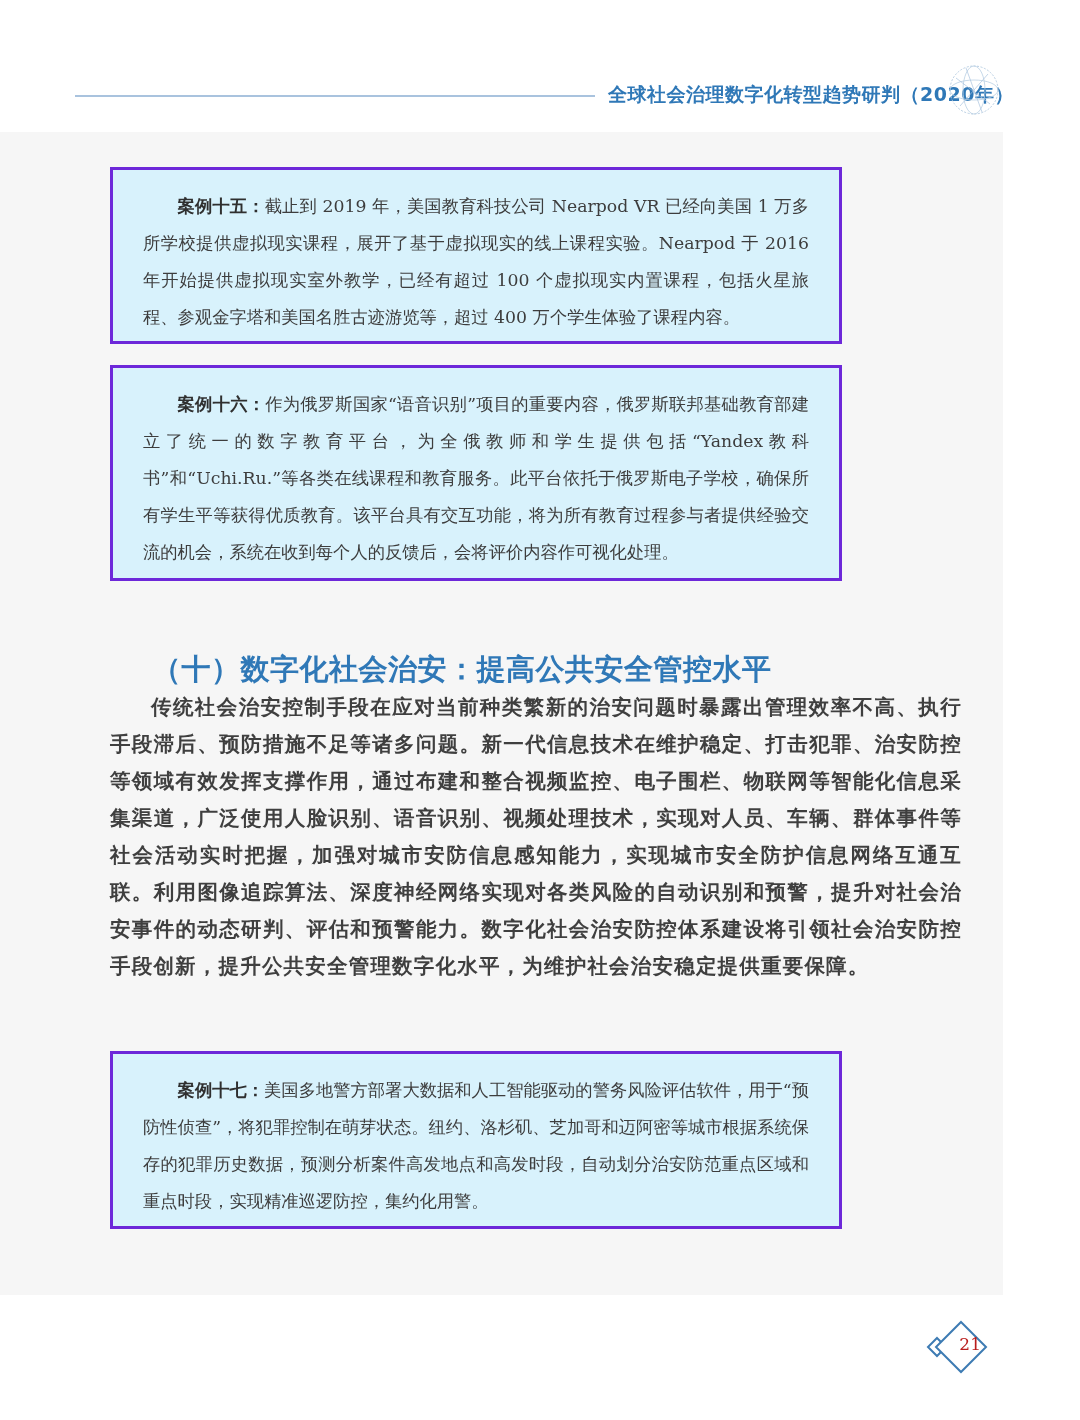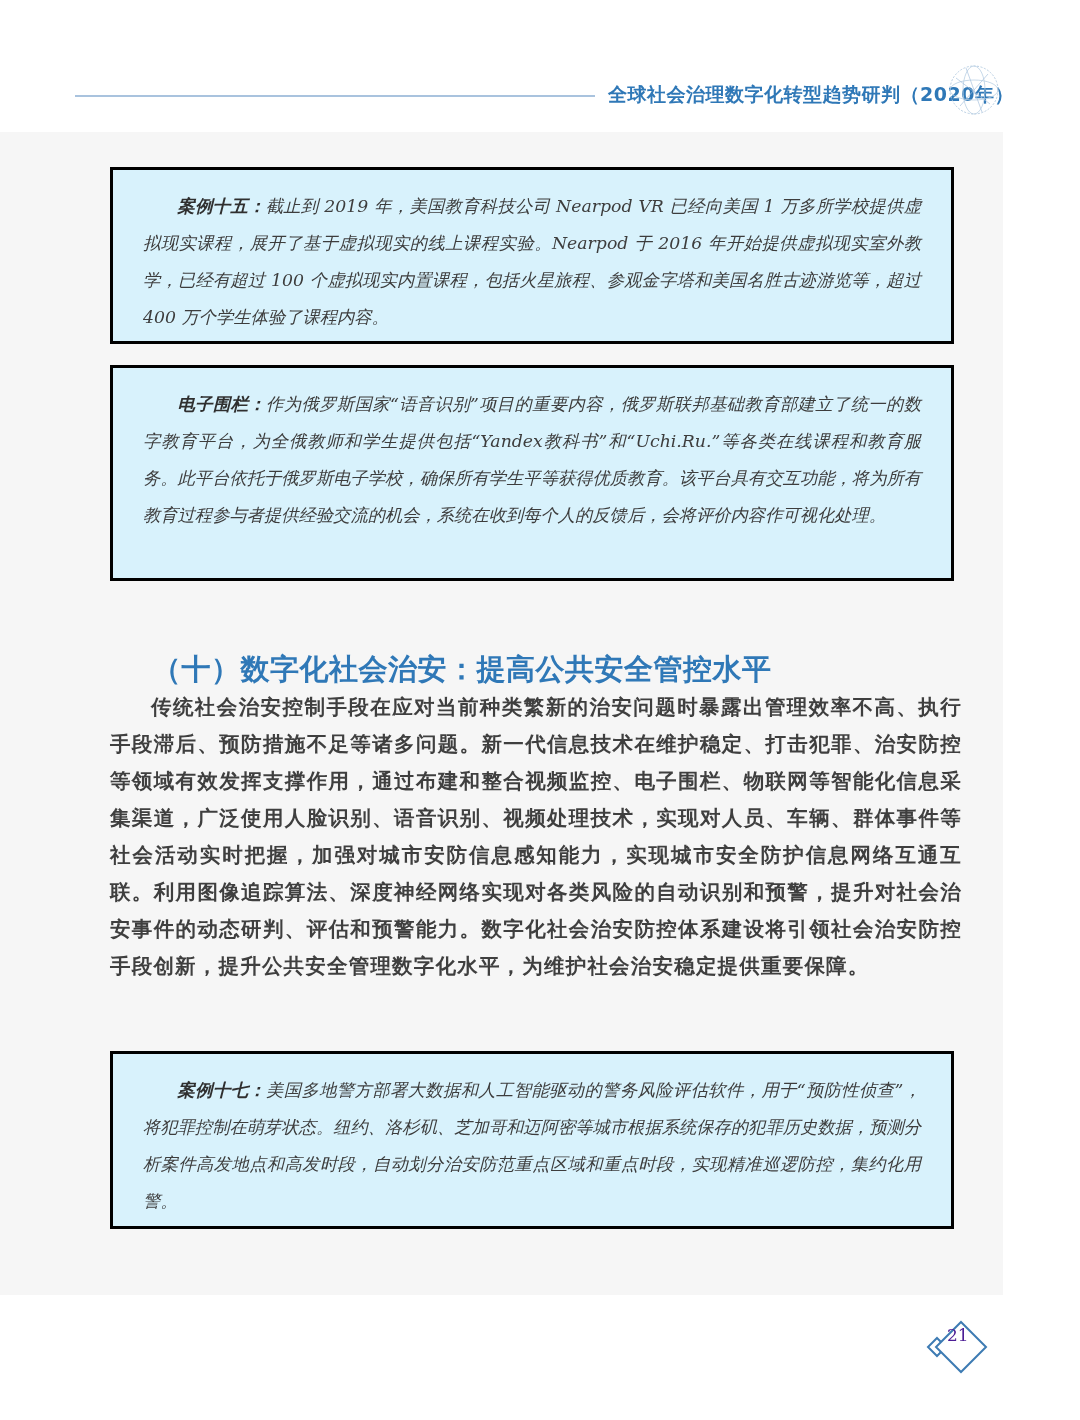--- a/index.html
+++ b/index.html
@@ -18,50 +18,49 @@
     font-family: "DejaVu Sans", "Liberation Sans", sans-serif;
     font-weight: bold; font-size: 19px; color: #2f78b7; letter-spacing: 0.5px;
     white-space: nowrap;
   }
   .globe-icon { position: absolute; left: 946px; top: 62px; width: 56px; height: 56px; }
   .content-bg {
     position: absolute; left: 0; top: 132px; width: 1003px; height: 1163px;
     background: #f6f6f6;
   }
   .case-box {
-    position: absolute; left: 110px; width: 844px;
+    position: absolute; left: 110px; width: 732px;
     background: #d8f2fc;
-    border: 3px solid #000000;
+    border: 3px solid #6d28d9;
     box-sizing: border-box;
     padding: 18px 30px 0 30px;
     font-size: 17.3px; line-height: 37px; color: #3d3d3d;
     text-align: justify;
-    font-style: italic;
   }
   .case-box p { margin: 0; text-indent: 2em; }
   .case-label { font-weight: bold; color: #2f2f2f; }
   .section-heading {
     position: absolute; left: 152px; top: 650px;
     font-family: "DejaVu Sans", "Liberation Sans", sans-serif;
     font-weight: bold; font-size: 29px; color: #2f78b7; letter-spacing: 0.5px;
     white-space: nowrap;
   }
   .body-text {
     position: absolute; left: 110px; top: 689px; width: 852px;
     font-family: "DejaVu Sans", "Liberation Sans", sans-serif;
     font-size: 20.5px; line-height: 37px; color: #3f3f3f;
     text-align: justify; letter-spacing: 1.2px; font-weight: bold;
   }
   .body-text p { margin: 0; text-indent: 2em; }
   .page-num-wrap { position: absolute; left: 925px; top: 1315px; width: 70px; height: 64px; }
   .page-num-wrap svg { position: absolute; left: 0; top: 0; }
   .page-num {
-    position: absolute; left: 22px; top: 10px; width: 34px; text-align: left;
+    position: absolute; left: 22px; top: 19px; width: 34px; text-align: right;
     font-family: "DejaVu Serif", "Liberation Serif", serif;
-    font-size: 17px; color: #4c1d95;
+    font-size: 17px; color: #b91c1c;
   }
 </style>
 </head>
 <body>
 
 <div class="header-line"></div>
 <div class="header-title">全球社会治理数字化转型趋势研判（2020年）</div>
 <svg class="globe-icon" viewBox="0 0 56 56">
   <circle cx="28" cy="28" r="24" fill="none" stroke="#b9cfe3" stroke-width="1" stroke-dasharray="2 1.5"></circle>
   <ellipse cx="28" cy="28" rx="11" ry="24" fill="none" stroke="#b9cfe3" stroke-width="0.8"></ellipse>
@@ -69,21 +68,21 @@
   <path d="M10 16 L44 42 M14 44 L42 12 M20 6 L36 50" stroke="#a9c3de" stroke-width="0.7"></path>
 </svg>
 
 <div class="content-bg"></div>
 
 <div class="case-box" style="top:167px;height:177px;">
   <p><span class="case-label">案例十五：</span><span>截止到 2019 年，美国教育科技公司 Nearpod VR 已经向美国 1 万多所学校提供虚拟现实课程，展开了基于虚拟现实的线上课程实验。Nearpod 于 2016 年开始提供虚拟现实室外教学，已经有超过 100 个虚拟现实内置课程，包括火星旅程、参观金字塔和美国名胜古迹游览等，超过 400 万个学生体验了课程内容。</span></p>
 </div>
 
 <div class="case-box" style="top:365px;height:216px;">
-  <p><span class="case-label">电子围栏：</span><span>作为俄罗斯国家“语音识别”项目的重要内容，俄罗斯联邦基础教育部建立了统一的数字教育平台，为全俄教师和学生提供包括“Yandex教科书”和“Uchi.Ru.”等各类在线课程和教育服务。此平台依托于俄罗斯电子学校，确保所有学生平等获得优质教育。该平台具有交互功能，将为所有教育过程参与者提供经验交流的机会，系统在收到每个人的反馈后，会将评价内容作可视化处理。</span></p>
+  <p><span class="case-label">案例十六：</span><span>作为俄罗斯国家“语音识别”项目的重要内容，俄罗斯联邦基础教育部建立了统一的数字教育平台，为全俄教师和学生提供包括“Yandex教科书”和“Uchi.Ru.”等各类在线课程和教育服务。此平台依托于俄罗斯电子学校，确保所有学生平等获得优质教育。该平台具有交互功能，将为所有教育过程参与者提供经验交流的机会，系统在收到每个人的反馈后，会将评价内容作可视化处理。</span></p>
 </div>
 
 <div class="section-heading">（十）数字化社会治安：提高公共安全管控水平</div>
 
 <div class="body-text">
   <p>传统社会治安控制手段在应对当前种类繁新的治安问题时暴露出管理效率不高、执行手段滞后、预防措施不足等诸多问题。新一代信息技术在维护稳定、打击犯罪、治安防控等领域有效发挥支撑作用，通过布建和整合视频监控、电子围栏、物联网等智能化信息采集渠道，广泛使用人脸识别、语音识别、视频处理技术，实现对人员、车辆、群体事件等社会活动实时把握，加强对城市安防信息感知能力，实现城市安全防护信息网络互通互联。利用图像追踪算法、深度神经网络实现对各类风险的自动识别和预警，提升对社会治安事件的动态研判、评估和预警能力。数字化社会治安防控体系建设将引领社会治安防控手段创新，提升公共安全管理数字化水平，为维护社会治安稳定提供重要保障。</p>
 </div>
 
 <div class="case-box" style="top:1051px;height:178px;">
   <p><span class="case-label">案例十七：</span><span>美国多地警方部署大数据和人工智能驱动的警务风险评估软件，用于“预防性侦查”，将犯罪控制在萌芽状态。纽约、洛杉矶、芝加哥和迈阿密等城市根据系统保存的犯罪历史数据，预测分析案件高发地点和高发时段，自动划分治安防范重点区域和重点时段，实现精准巡逻防控，集约化用警。</span></p>

